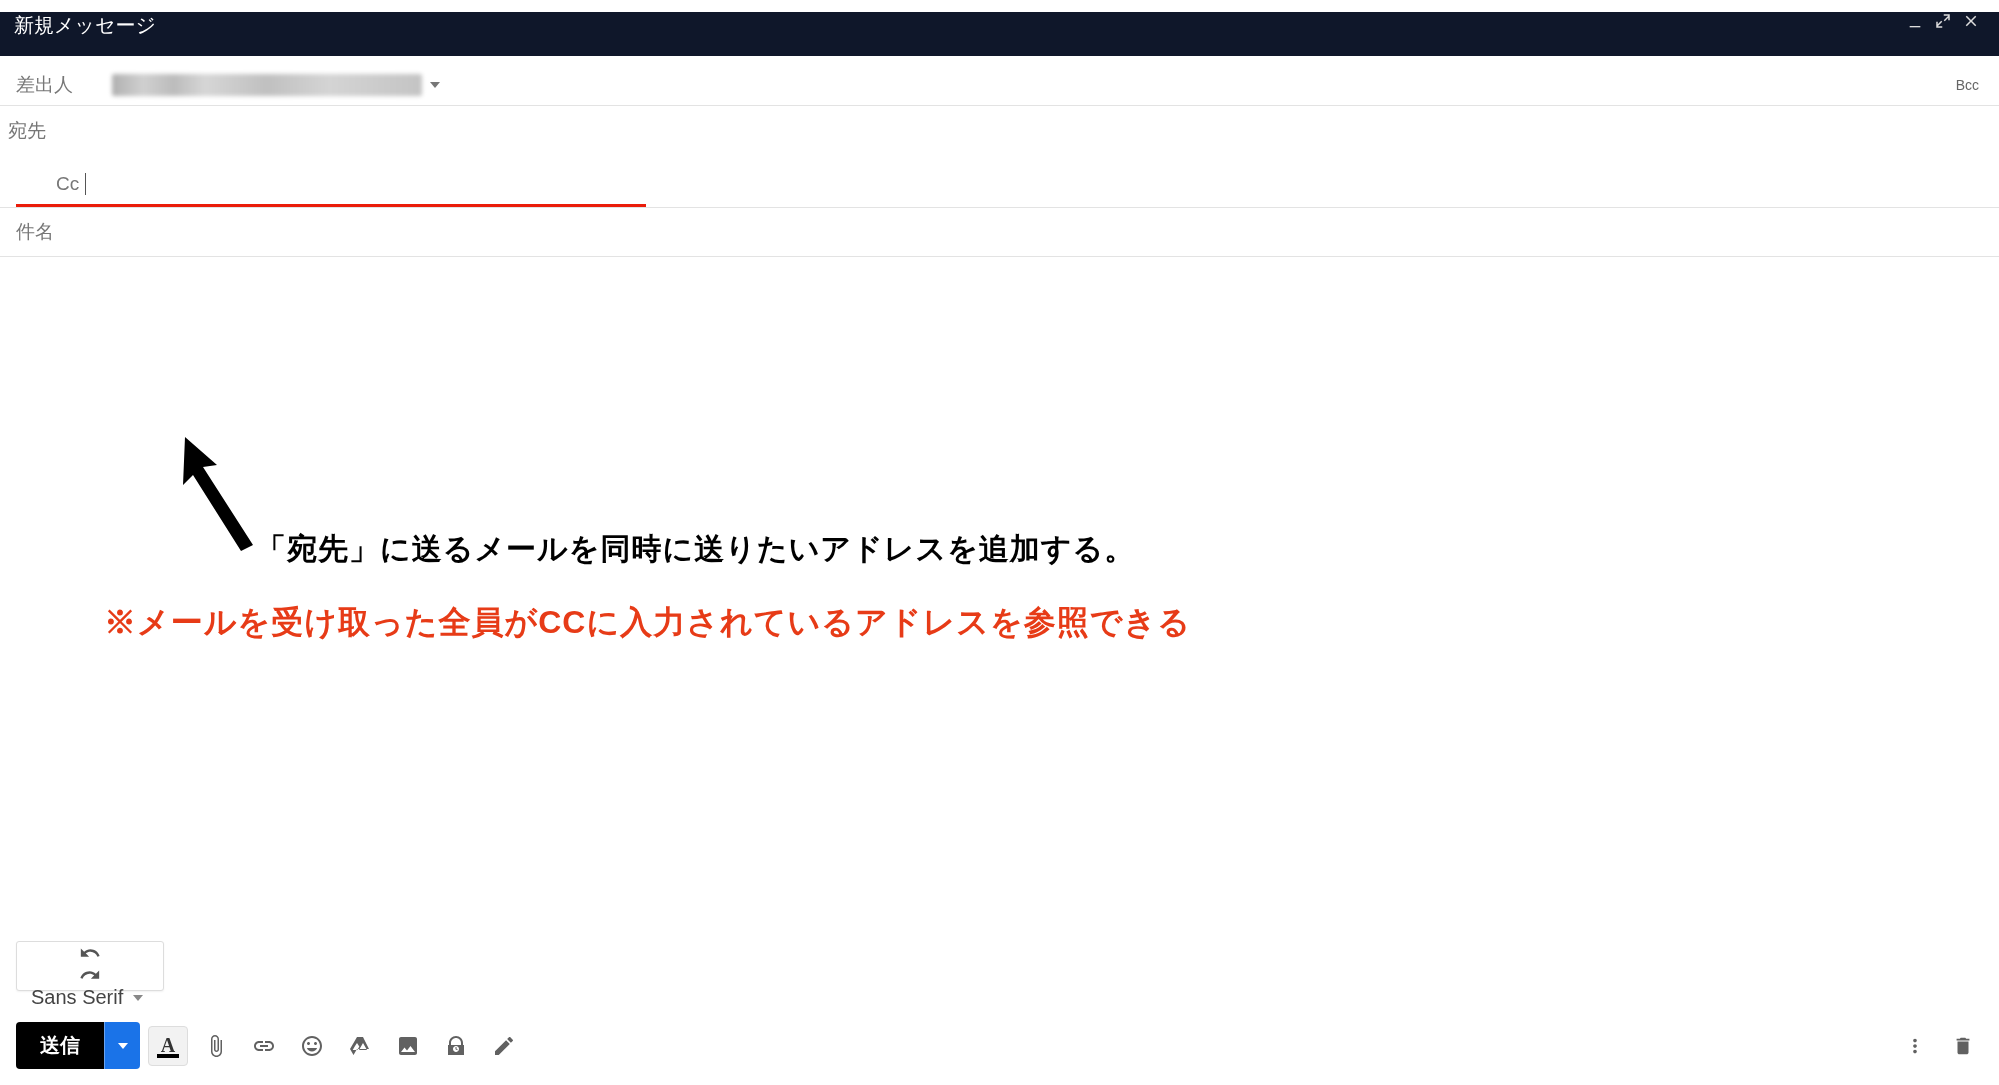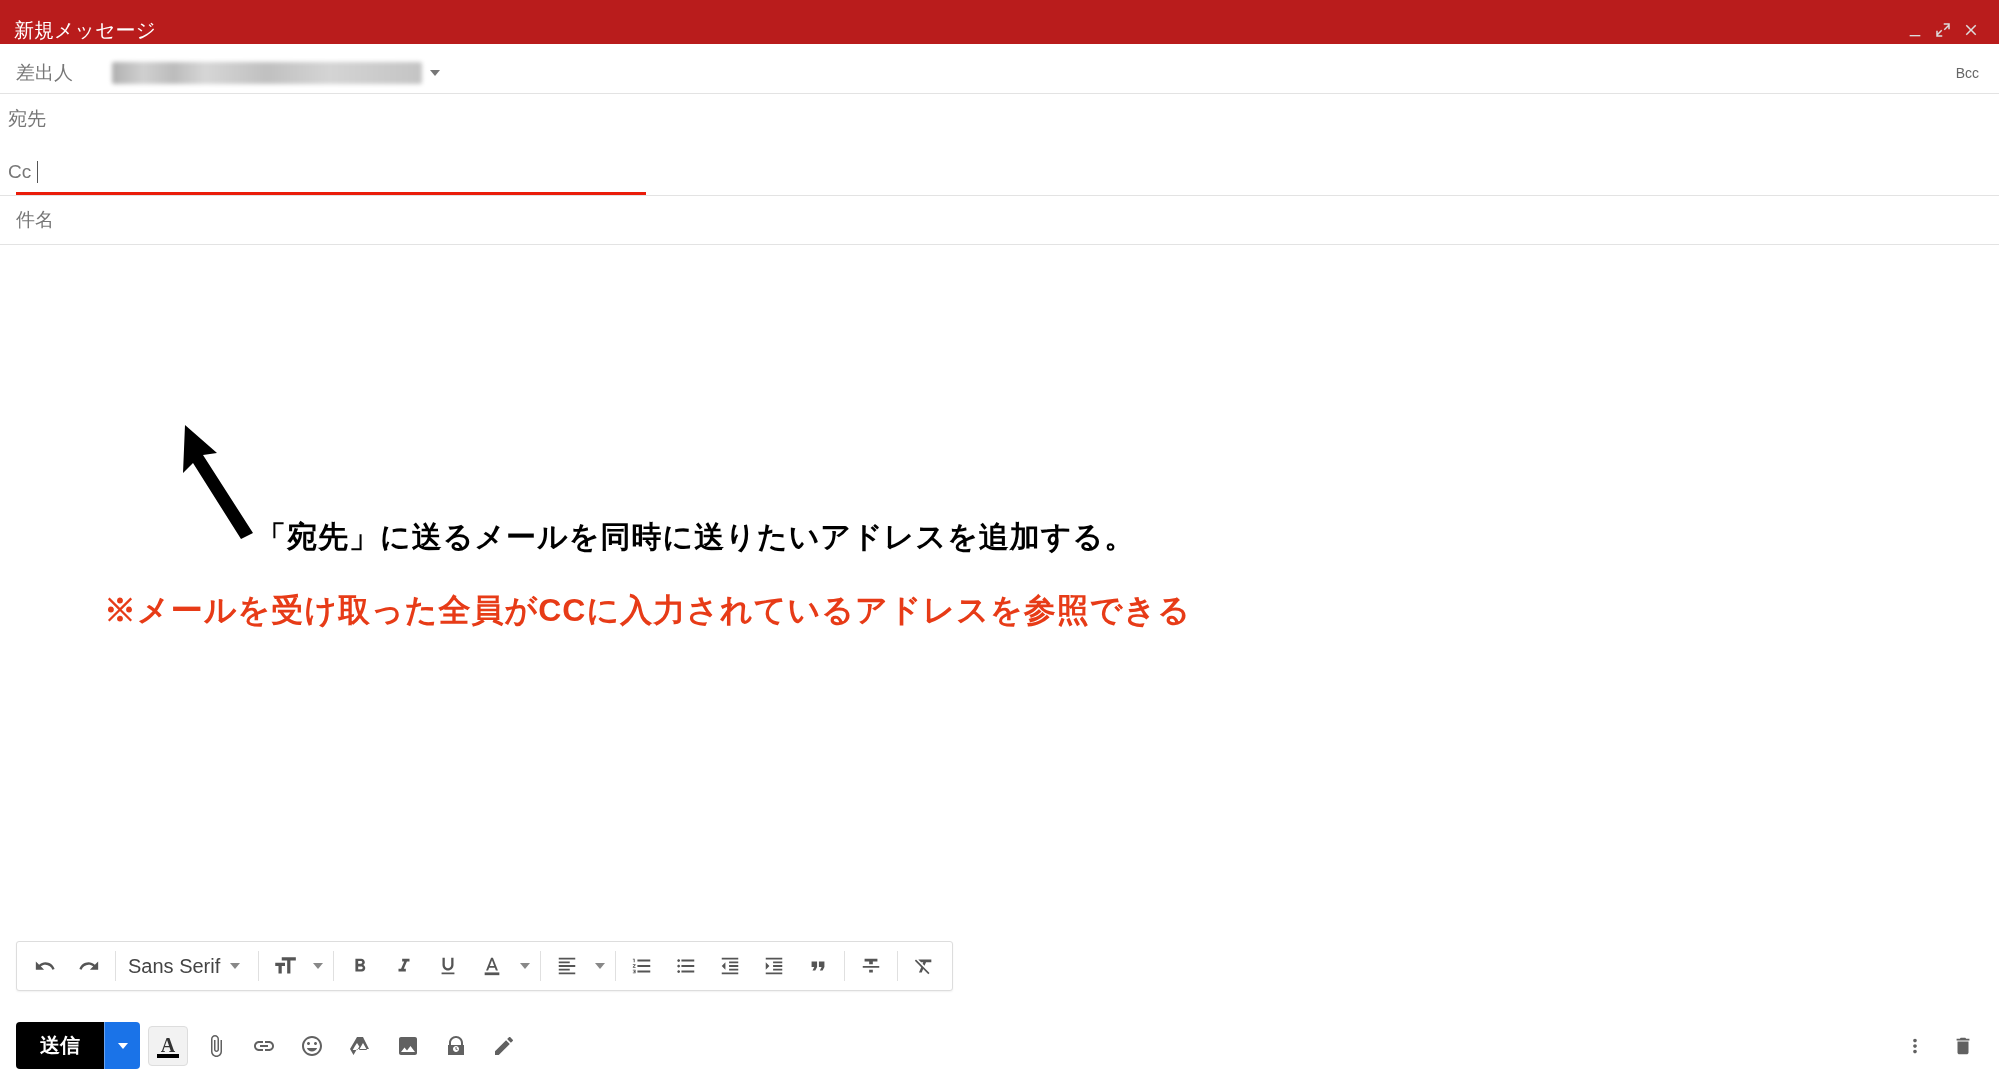--- a/index.html
+++ b/index.html
@@ -1,26 +1,27 @@
 <!DOCTYPE html>
 <html><head>
 <meta charset="utf-8">
 <style>
   * { box-sizing: border-box; }
   html, body { margin: 0; padding: 0; font-family: Arial, "Hiragino Kaku Gothic ProN", Meiryo, sans-serif; }
   body { background: #fff; width: 1999px; height: 1085px; overflow: hidden; position: relative; }
 
   
   .titlebar {
-    background: #b91c1c;
+    background: #0f172a;
     color: #fff;
     height: 44px;
     display: flex;
-    align-items: flex-end;
+    align-items: flex-start;
     padding: 0 14px;
+    margin-top: 12px;
   }
   .titlebar .title { font-size: 20px; flex: 1; }
   .titlebar .win-icon { width: 28px; text-align: center; font-size: 20px; cursor: pointer; color: #ddd; }
   .titlebar .win-icon svg { fill: #ddd; }
 
   
   .fields { }
   .field-row {
     display: flex;
     align-items: center;
@@ -43,21 +44,21 @@
   }
   .from-addr .caret-down {
     width: 0; height: 0;
     border-left: 5px solid transparent;
     border-right: 5px solid transparent;
     border-top: 6px solid #777;
     margin-left: 8px;
   }
   .bcc-link { position: absolute; right: 20px; color: #666; font-size: 14px; cursor: pointer; }
 
-  .cc-row { padding: 8px 16px 2px; }
+  .cc-row { padding: 8px 16px 2px; margin-left: 48px; }
   .cc-label { color: #777; }
   .cc-cursor {
     display: inline-block; width: 1px; height: 22px; background: #555;
     margin-left: 6px; vertical-align: middle;
   }
   .red-underline {
     height: 3px; background: #ea1c0a; width: 630px; margin-left: 16px; margin-top: -2px;
   }
 
   
@@ -92,20 +93,21 @@
     position: absolute;
     left: 16px; bottom: 94px;
     display: flex;
     align-items: center;
     border: 1px solid #ddd;
     border-radius: 3px;
     background: #fff;
     box-shadow: 0 1px 2px rgba(0,0,0,0.06);
     height: 50px;
     padding: 0 6px;
+    flex-direction: column;
   }
   .fmt-btn {
     width: 44px; height: 40px;
     display: flex; align-items: center; justify-content: center;
     color: #555;
     cursor: pointer;
     position: relative;
   }
   .fmt-btn svg { fill: #555; }
   .fmt-sep { width: 1px; height: 30px; background: #e0e0e0; margin: 0 4px; }

